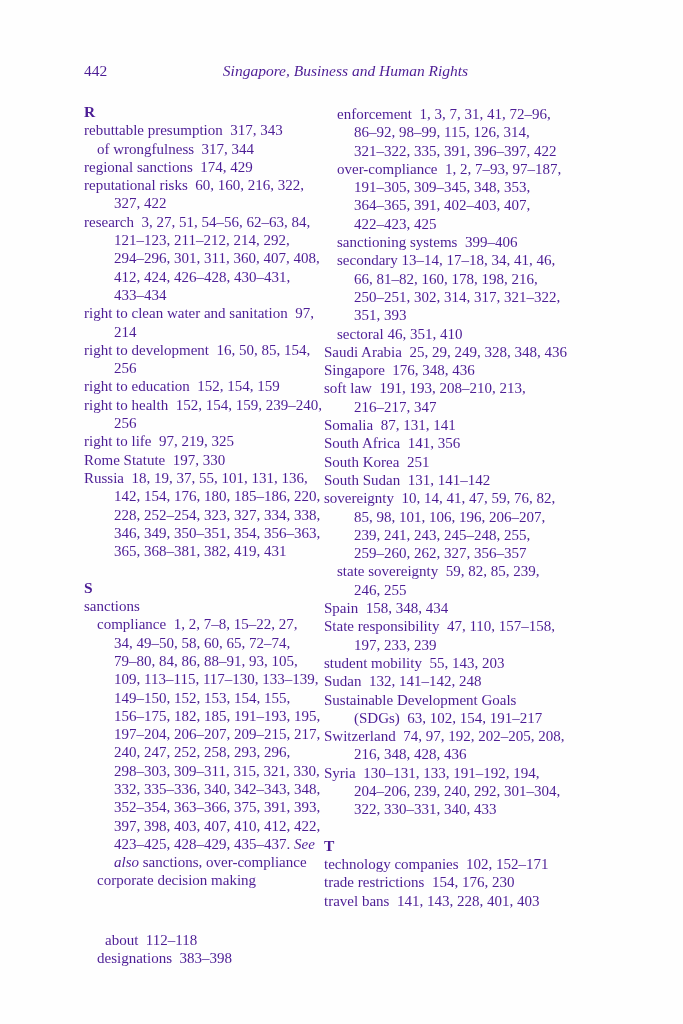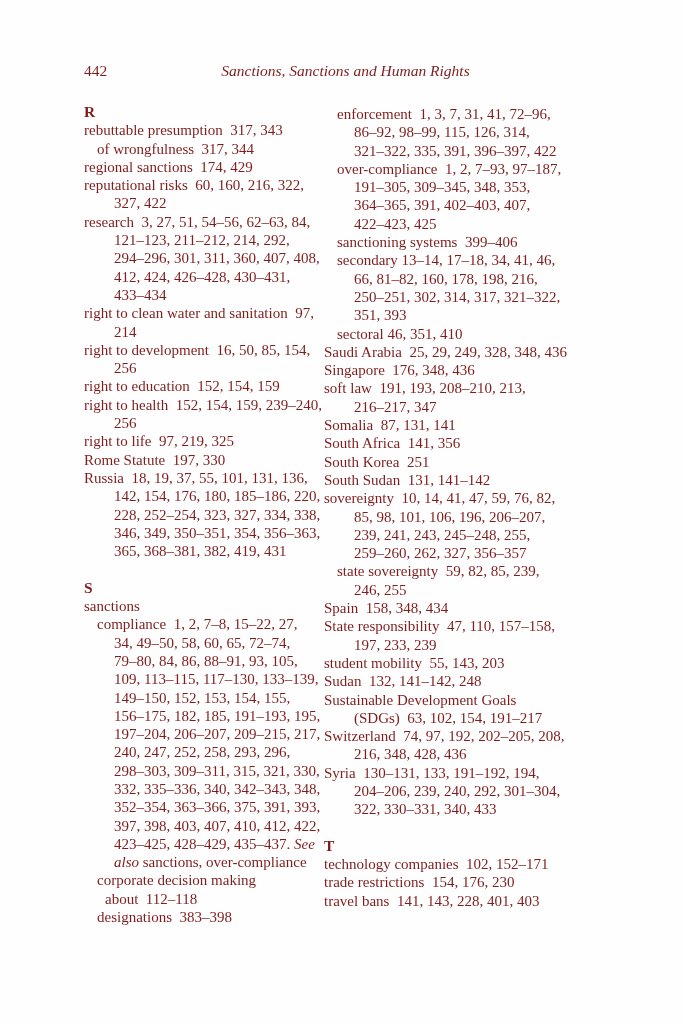--- a/index.html
+++ b/index.html
@@ -5,21 +5,21 @@
   html, body { margin: 0; padding: 0; }
   body {
     width: 683px; height: 1024px;
     background: #f4f4f2;
     font-family: "Liberation Serif", serif;
   }
   .page {
     position: relative;
     width: 683px; height: 1024px;
     background: #fefefe;
-    color: #7f1d1d;
+    color: #4c1d95;
     overflow: hidden;
   }
   .page-header {
     position: absolute;
     top: 62px; left: 84px; right: 76px;
     font-size: 15.5px;
     line-height: 18px;
   }
   .page-num {
     position: absolute; left: 0; top: 0;
@@ -35,26 +35,26 @@
     line-height: 18.3px;
     white-space: pre;
   }
   .col-left  { left: 84px;  top: 103px; width: 264px; }
   .col-right { left: 324px; top: 105px; width: 290px; }
   .line { height: 18.3px; }
   .line.heading { font-weight: bold; font-size: 15.5px; }
   .ind-0 { padding-left: 0; }
   .ind-1 { padding-left: 13px; }
   .ind-2 { padding-left: 30px; }
-  .ind-3 { padding-left: 21px; }
+  .ind-3 { padding-left: 21px; margin-top: 41px; }
   .it { font-style: italic; }
 </style>
 </head>
 <body>
 
 <div class="page">
   <div class="page-header">
     <span class="page-num">442</span>
-    <span class="running-title">Sanctions, Sanctions and Human Rights</span>
+    <span class="running-title">Singapore, Business and Human Rights</span>
   </div>
   <div class="col col-left" id="col-left"><div class="line ind-0 heading">R</div><div class="line ind-0">rebuttable presumption  317, 343</div><div class="line ind-1">of wrongfulness  317, 344</div><div class="line ind-0">regional sanctions  174, 429</div><div class="line ind-0">reputational risks  60, 160, 216, 322,</div><div class="line ind-2">327, 422</div><div class="line ind-0">research  3, 27, 51, 54–56, 62–63, 84,</div><div class="line ind-2">121–123, 211–212, 214, 292,</div><div class="line ind-2">294–296, 301, 311, 360, 407, 408,</div><div class="line ind-2">412, 424, 426–428, 430–431,</div><div class="line ind-2">433–434</div><div class="line ind-0">right to clean water and sanitation  97,</div><div class="line ind-2">214</div><div class="line ind-0">right to development  16, 50, 85, 154,</div><div class="line ind-2">256</div><div class="line ind-0">right to education  152, 154, 159</div><div class="line ind-0">right to health  152, 154, 159, 239–240,</div><div class="line ind-2">256</div><div class="line ind-0">right to life  97, 219, 325</div><div class="line ind-0">Rome Statute  197, 330</div><div class="line ind-0">Russia  18, 19, 37, 55, 101, 131, 136,</div><div class="line ind-2">142, 154, 176, 180, 185–186, 220,</div><div class="line ind-2">228, 252–254, 323, 327, 334, 338,</div><div class="line ind-2">346, 349, 350–351, 354, 356–363,</div><div class="line ind-2">365, 368–381, 382, 419, 431</div><div class="line ind-0"></div><div class="line ind-0 heading">S</div><div class="line ind-0">sanctions</div><div class="line ind-1">compliance  1, 2, 7–8, 15–22, 27,</div><div class="line ind-2">34, 49–50, 58, 60, 65, 72–74,</div><div class="line ind-2">79–80, 84, 86, 88–91, 93, 105,</div><div class="line ind-2">109, 113–115, 117–130, 133–139,</div><div class="line ind-2">149–150, 152, 153, 154, 155,</div><div class="line ind-2">156–175, 182, 185, 191–193, 195,</div><div class="line ind-2">197–204, 206–207, 209–215, 217,</div><div class="line ind-2">240, 247, 252, 258, 293, 296,</div><div class="line ind-2">298–303, 309–311, 315, 321, 330,</div><div class="line ind-2">332, 335–336, 340, 342–343, 348,</div><div class="line ind-2">352–354, 363–366, 375, 391, 393,</div><div class="line ind-2">397, 398, 403, 407, 410, 412, 422,</div><div class="line ind-2"><span>423–425, 428–429, 435–437. </span><span class="it">See</span></div><div class="line ind-2"><span class="it">also</span><span> sanctions, over-compliance</span></div><div class="line ind-1">corporate decision making</div><div class="line ind-3">about  112–118</div><div class="line ind-1">designations  383–398</div></div>
   <div class="col col-right" id="col-right"><div class="line ind-1">enforcement  1, 3, 7, 31, 41, 72–96,</div><div class="line ind-2">86–92, 98–99, 115, 126, 314,</div><div class="line ind-2">321–322, 335, 391, 396–397, 422</div><div class="line ind-1">over-compliance  1, 2, 7–93, 97–187,</div><div class="line ind-2">191–305, 309–345, 348, 353,</div><div class="line ind-2">364–365, 391, 402–403, 407,</div><div class="line ind-2">422–423, 425</div><div class="line ind-1">sanctioning systems  399–406</div><div class="line ind-1">secondary 13–14, 17–18, 34, 41, 46,</div><div class="line ind-2">66, 81–82, 160, 178, 198, 216,</div><div class="line ind-2">250–251, 302, 314, 317, 321–322,</div><div class="line ind-2">351, 393</div><div class="line ind-1">sectoral 46, 351, 410</div><div class="line ind-0">Saudi Arabia  25, 29, 249, 328, 348, 436</div><div class="line ind-0">Singapore  176, 348, 436</div><div class="line ind-0">soft law  191, 193, 208–210, 213,</div><div class="line ind-2">216–217, 347</div><div class="line ind-0">Somalia  87, 131, 141</div><div class="line ind-0">South Africa  141, 356</div><div class="line ind-0">South Korea  251</div><div class="line ind-0">South Sudan  131, 141–142</div><div class="line ind-0">sovereignty  10, 14, 41, 47, 59, 76, 82,</div><div class="line ind-2">85, 98, 101, 106, 196, 206–207,</div><div class="line ind-2">239, 241, 243, 245–248, 255,</div><div class="line ind-2">259–260, 262, 327, 356–357</div><div class="line ind-1">state sovereignty  59, 82, 85, 239,</div><div class="line ind-2">246, 255</div><div class="line ind-0">Spain  158, 348, 434</div><div class="line ind-0">State responsibility  47, 110, 157–158,</div><div class="line ind-2">197, 233, 239</div><div class="line ind-0">student mobility  55, 143, 203</div><div class="line ind-0">Sudan  132, 141–142, 248</div><div class="line ind-0">Sustainable Development Goals</div><div class="line ind-2">(SDGs)  63, 102, 154, 191–217</div><div class="line ind-0">Switzerland  74, 97, 192, 202–205, 208,</div><div class="line ind-2">216, 348, 428, 436</div><div class="line ind-0">Syria  130–131, 133, 191–192, 194,</div><div class="line ind-2">204–206, 239, 240, 292, 301–304,</div><div class="line ind-2">322, 330–331, 340, 433</div><div class="line ind-0"></div><div class="line ind-0 heading">T</div><div class="line ind-0">technology companies  102, 152–171</div><div class="line ind-0">trade restrictions  154, 176, 230</div><div class="line ind-0">travel bans  141, 143, 228, 401, 403</div></div>
 </div>
 
 </body></html>

